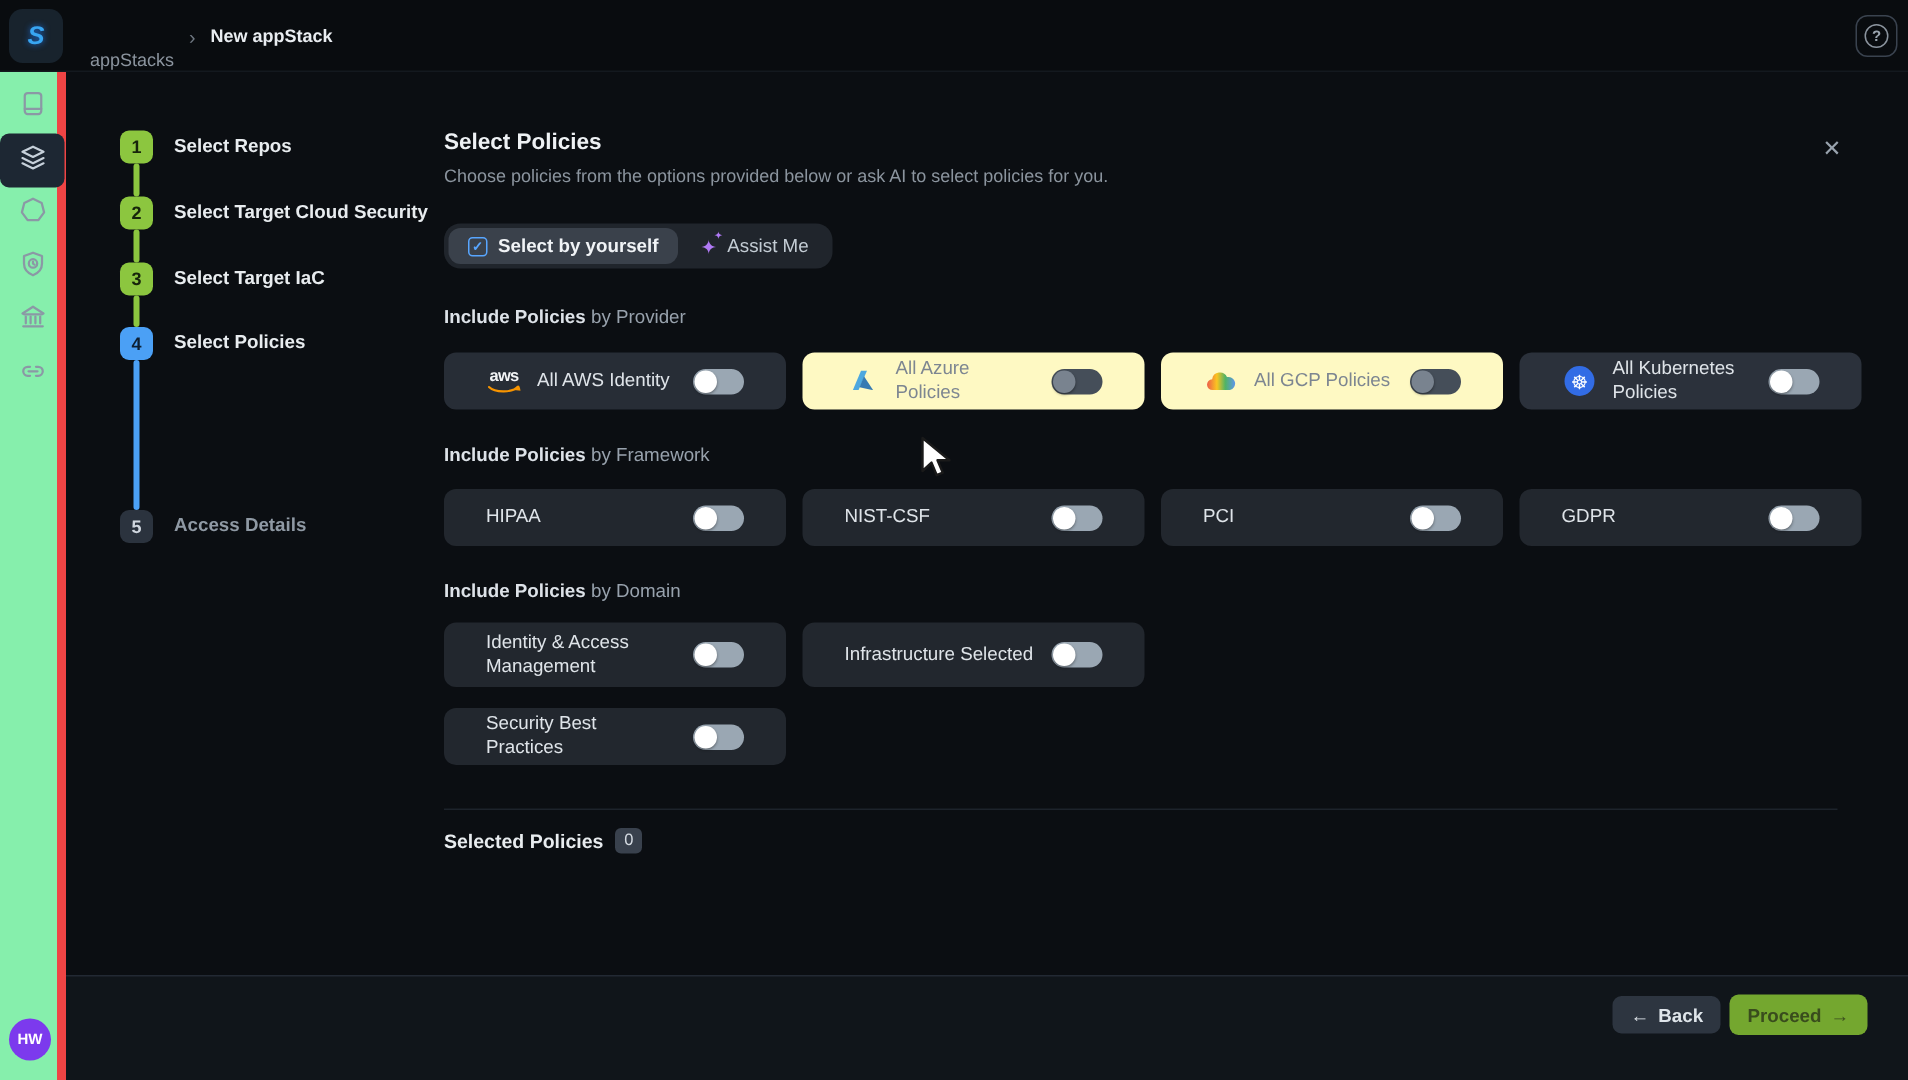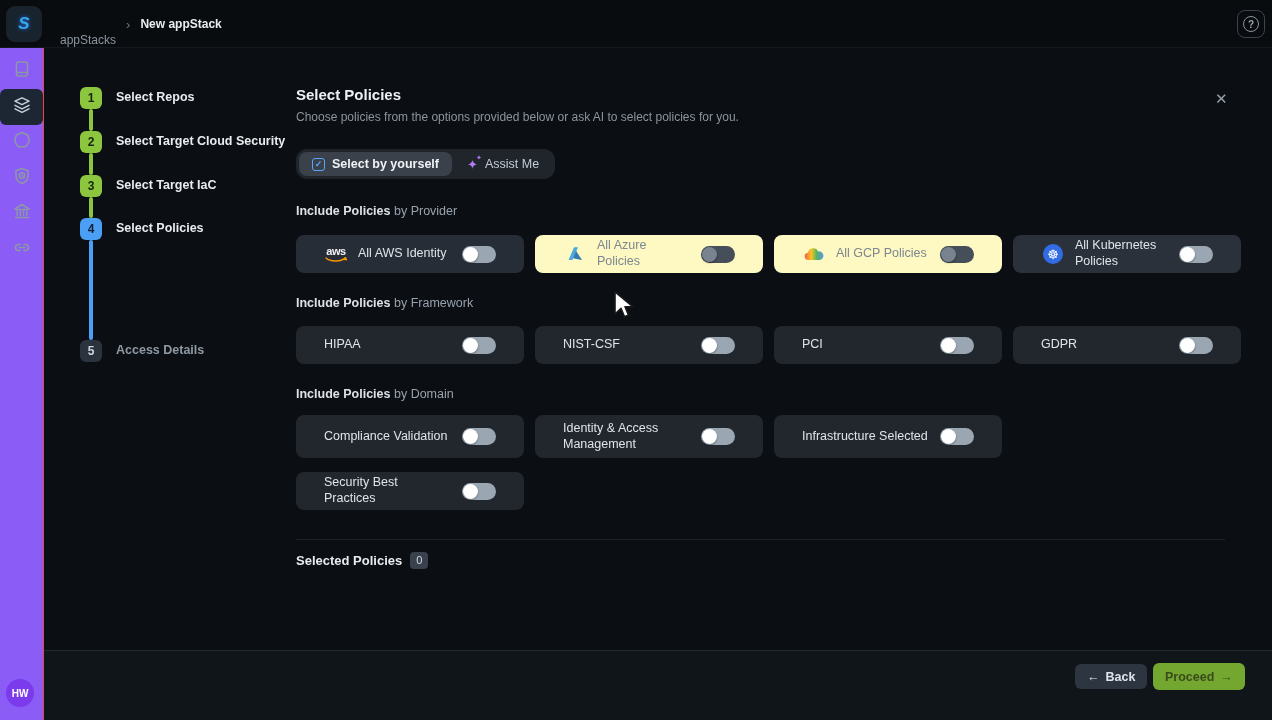--- a/index.html
+++ b/index.html
@@ -11,21 +11,21 @@
   .logo-tile { position:absolute; left:6px; top:6px; width:36px; height:36px; border-radius:9px; background:#18232d; display:flex; align-items:center; justify-content:center; }
   .logo-glyph { font-size:17px; font-weight:800; color:#38a6f2; text-shadow:0 0 4px #1d6fd8; font-style:italic; }
   .breadcrumb { position:absolute; left:60px; top:0; height:48px; display:flex; align-items:center; gap:10px; font-size:12px; }
   .crumb-parent { color:#8b949e;margin-top:32px; }
   .crumb-sep { color:#6e7781; font-size:13px; }
   .crumb-current { color:#e9edf1; font-weight:700; }
   .help-btn { position:absolute; left:1237px; top:10px; width:28px; height:28px; border-radius:8px; border:1.5px solid #3a434f; display:flex; align-items:center; justify-content:center; cursor:pointer; }
   .help-q { width:16px; height:16px; border-radius:50%; border:1.3px solid #8b949e; color:#9aa4ae; font-size:10px; font-weight:700; display:flex; align-items:center; justify-content:center; }
 
   
-  .rail { position:absolute; left:0; top:48px; width:44px; height:672px; background:#8b5cf6; border-right:1px solid #ef4444; }
+  .rail { position:absolute; left:0; top:48px; width:44px; height:672px; background:#86efac; border-right:6px solid #ef4444; }
   .rail-item { position:absolute; left:0; width:43px; height:36px; display:flex; align-items:center; justify-content:center; }
   .rail-item svg { stroke:#8b98a5; fill:none; stroke-width:1.5; stroke-linecap:round; stroke-linejoin:round; }
   .rail-item.active { background:#1d2733; border-radius:6px; }
   .rail-item.active svg { stroke:#c6d0da; }
   .avatar { position:absolute; left:6px; top:631px; width:28px; height:28px; border-radius:50%; background:#7c3aed; color:#fff; font-size:10px; font-weight:700; display:flex; align-items:center; justify-content:center; }
 
   
   .step-square { position:absolute; left:80px; width:22px; height:22px; border-radius:6px; display:flex; align-items:center; justify-content:center; font-size:12px; font-weight:700; }
   .step-square.green { background:#8cc63f; color:#17250b; }
   .step-square.blue  { background:#4ba0f5; color:#0d2033; }
@@ -246,24 +246,20 @@
       <span class="card-label">GDPR</span>
       <span class="toggle"></span>
     </div>
   </div>
 
   <div class="sec-heading" style="top:387px">
     <span class="strong">Include Policies</span> <span class="rest">by Domain</span>
   </div>
   <div class="row" style="top:415px;height:43px">
     <div class="card">
-      <span class="card-label">Compliance Validation</span>
-      <span class="toggle"></span>
-    </div>
-    <div class="card">
       <span class="card-label">Identity &amp; Access Management</span>
       <span class="toggle"></span>
     </div>
     <div class="card">
       <span class="card-label">Infrastructure Selected</span>
       <span class="toggle"></span>
     </div>
   </div>
   <div class="row" style="top:472px;height:38px">
     <div class="card">

